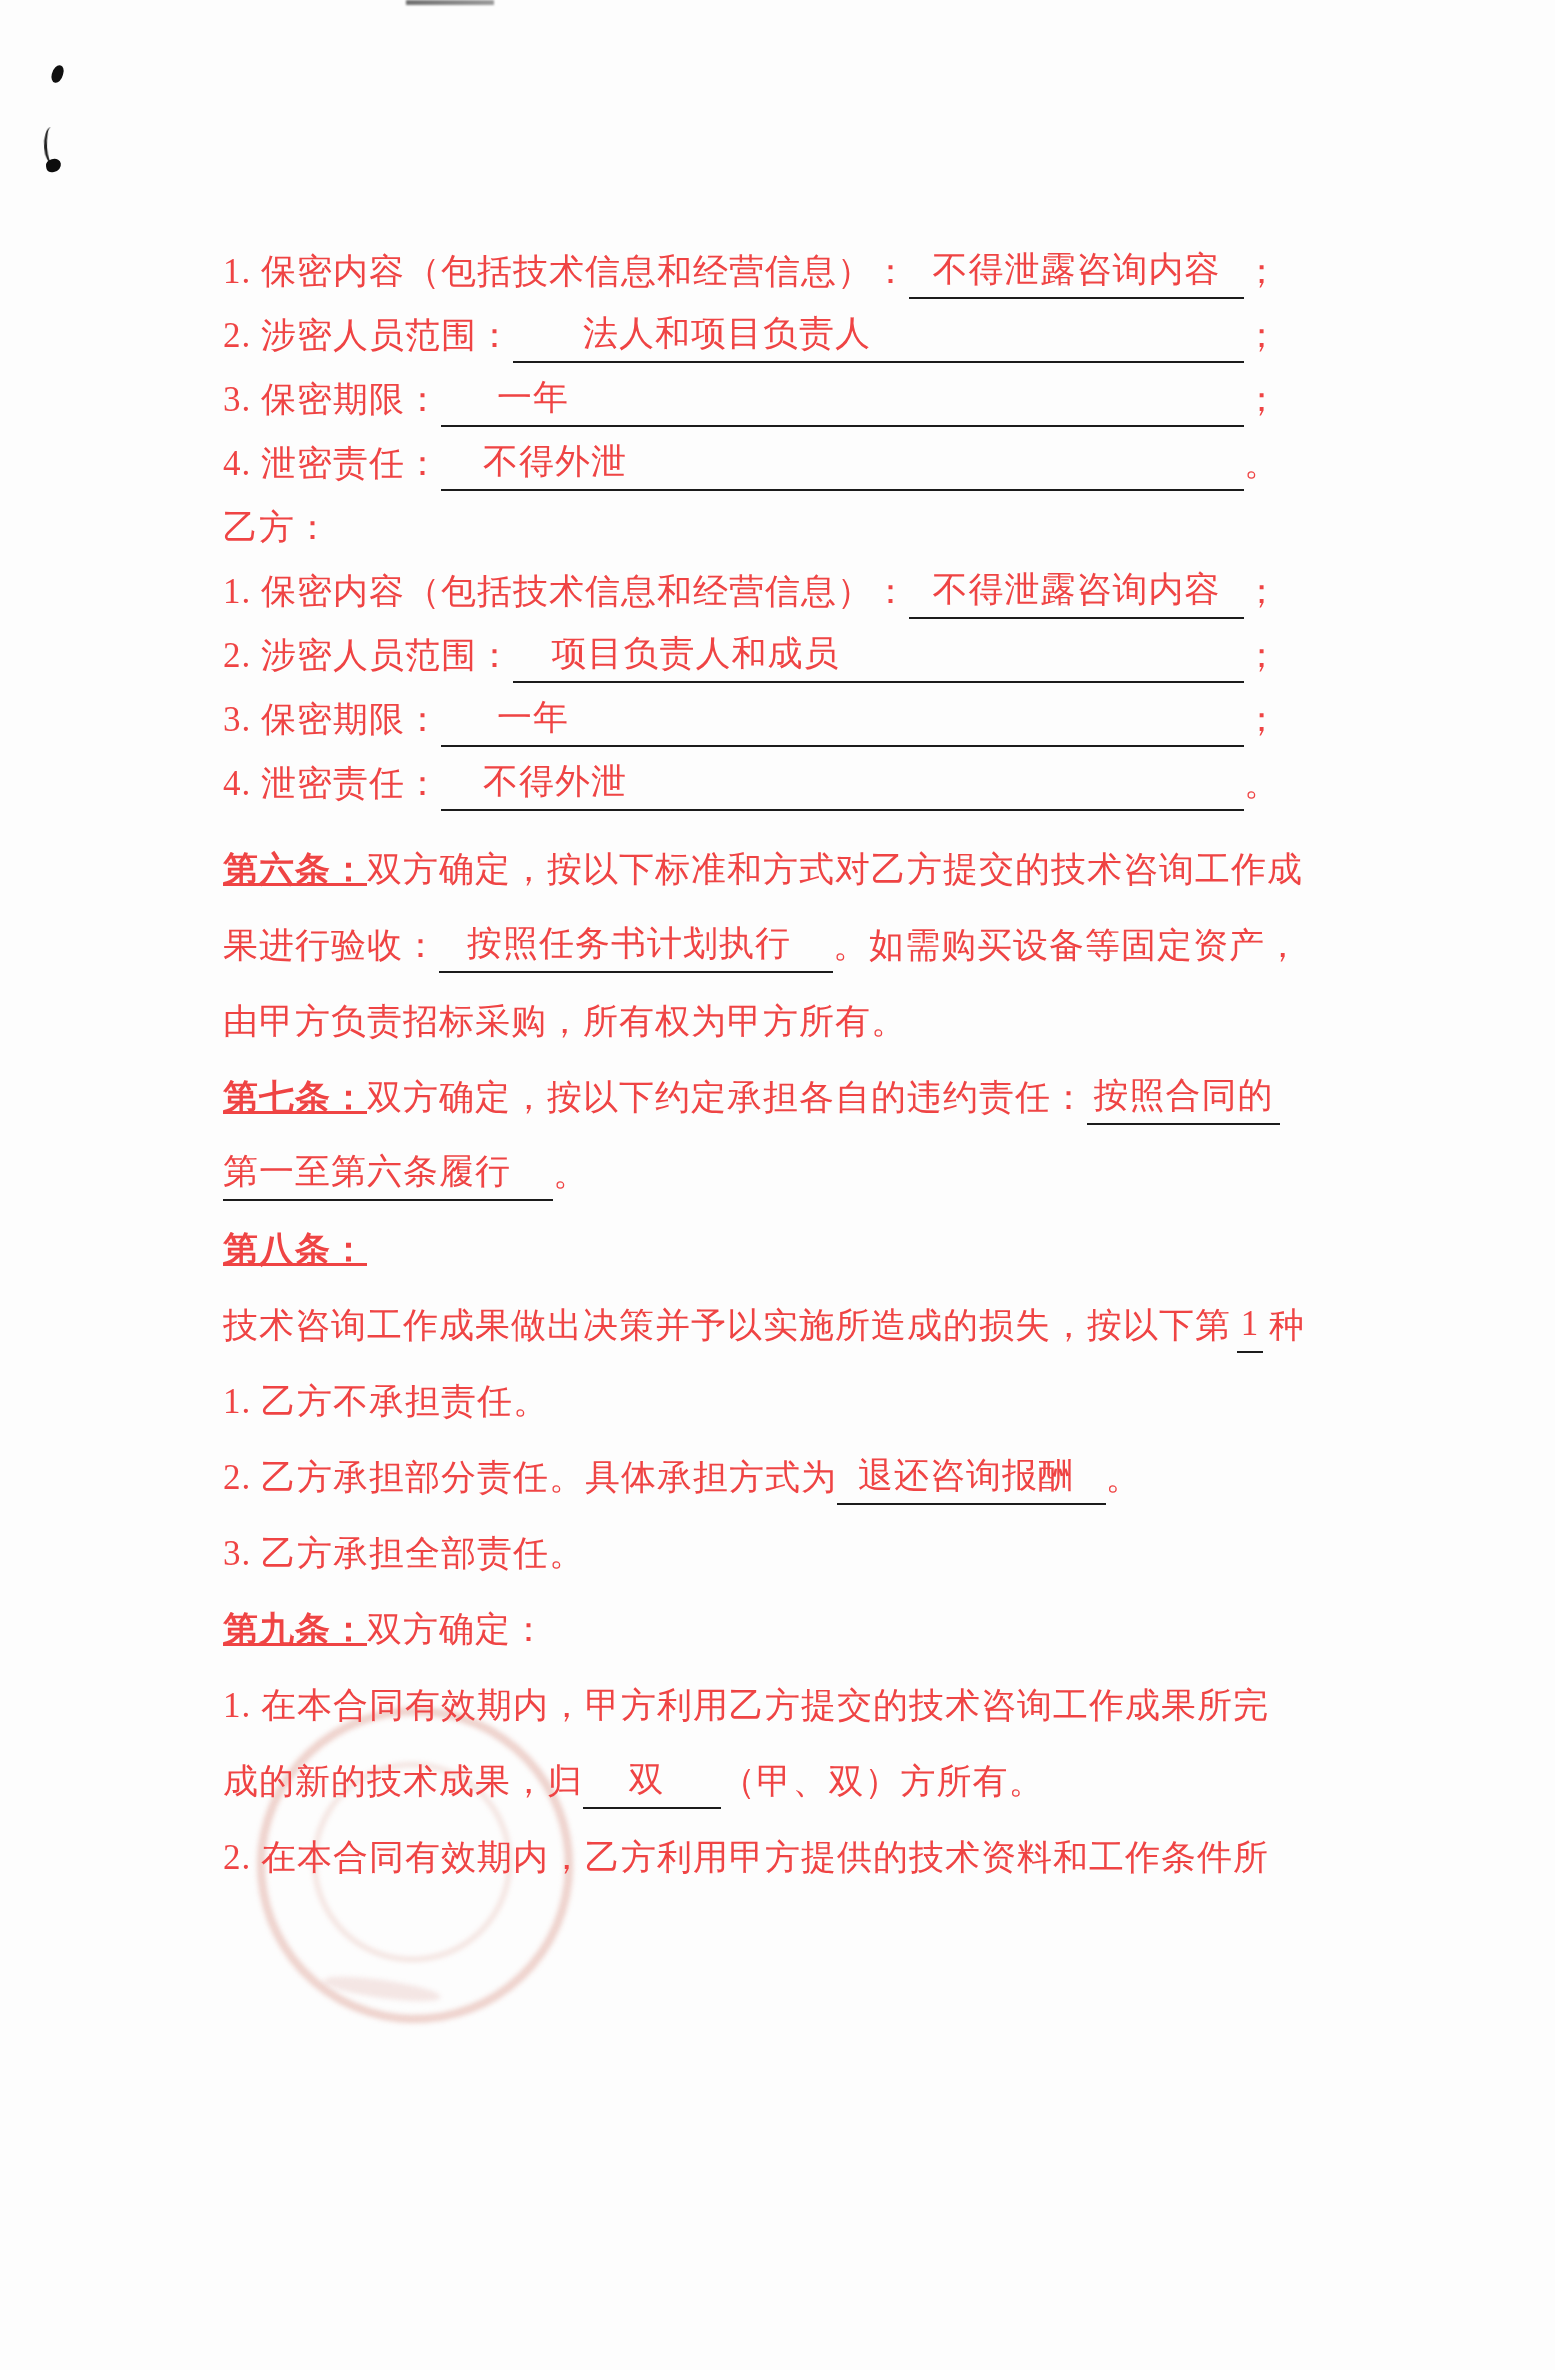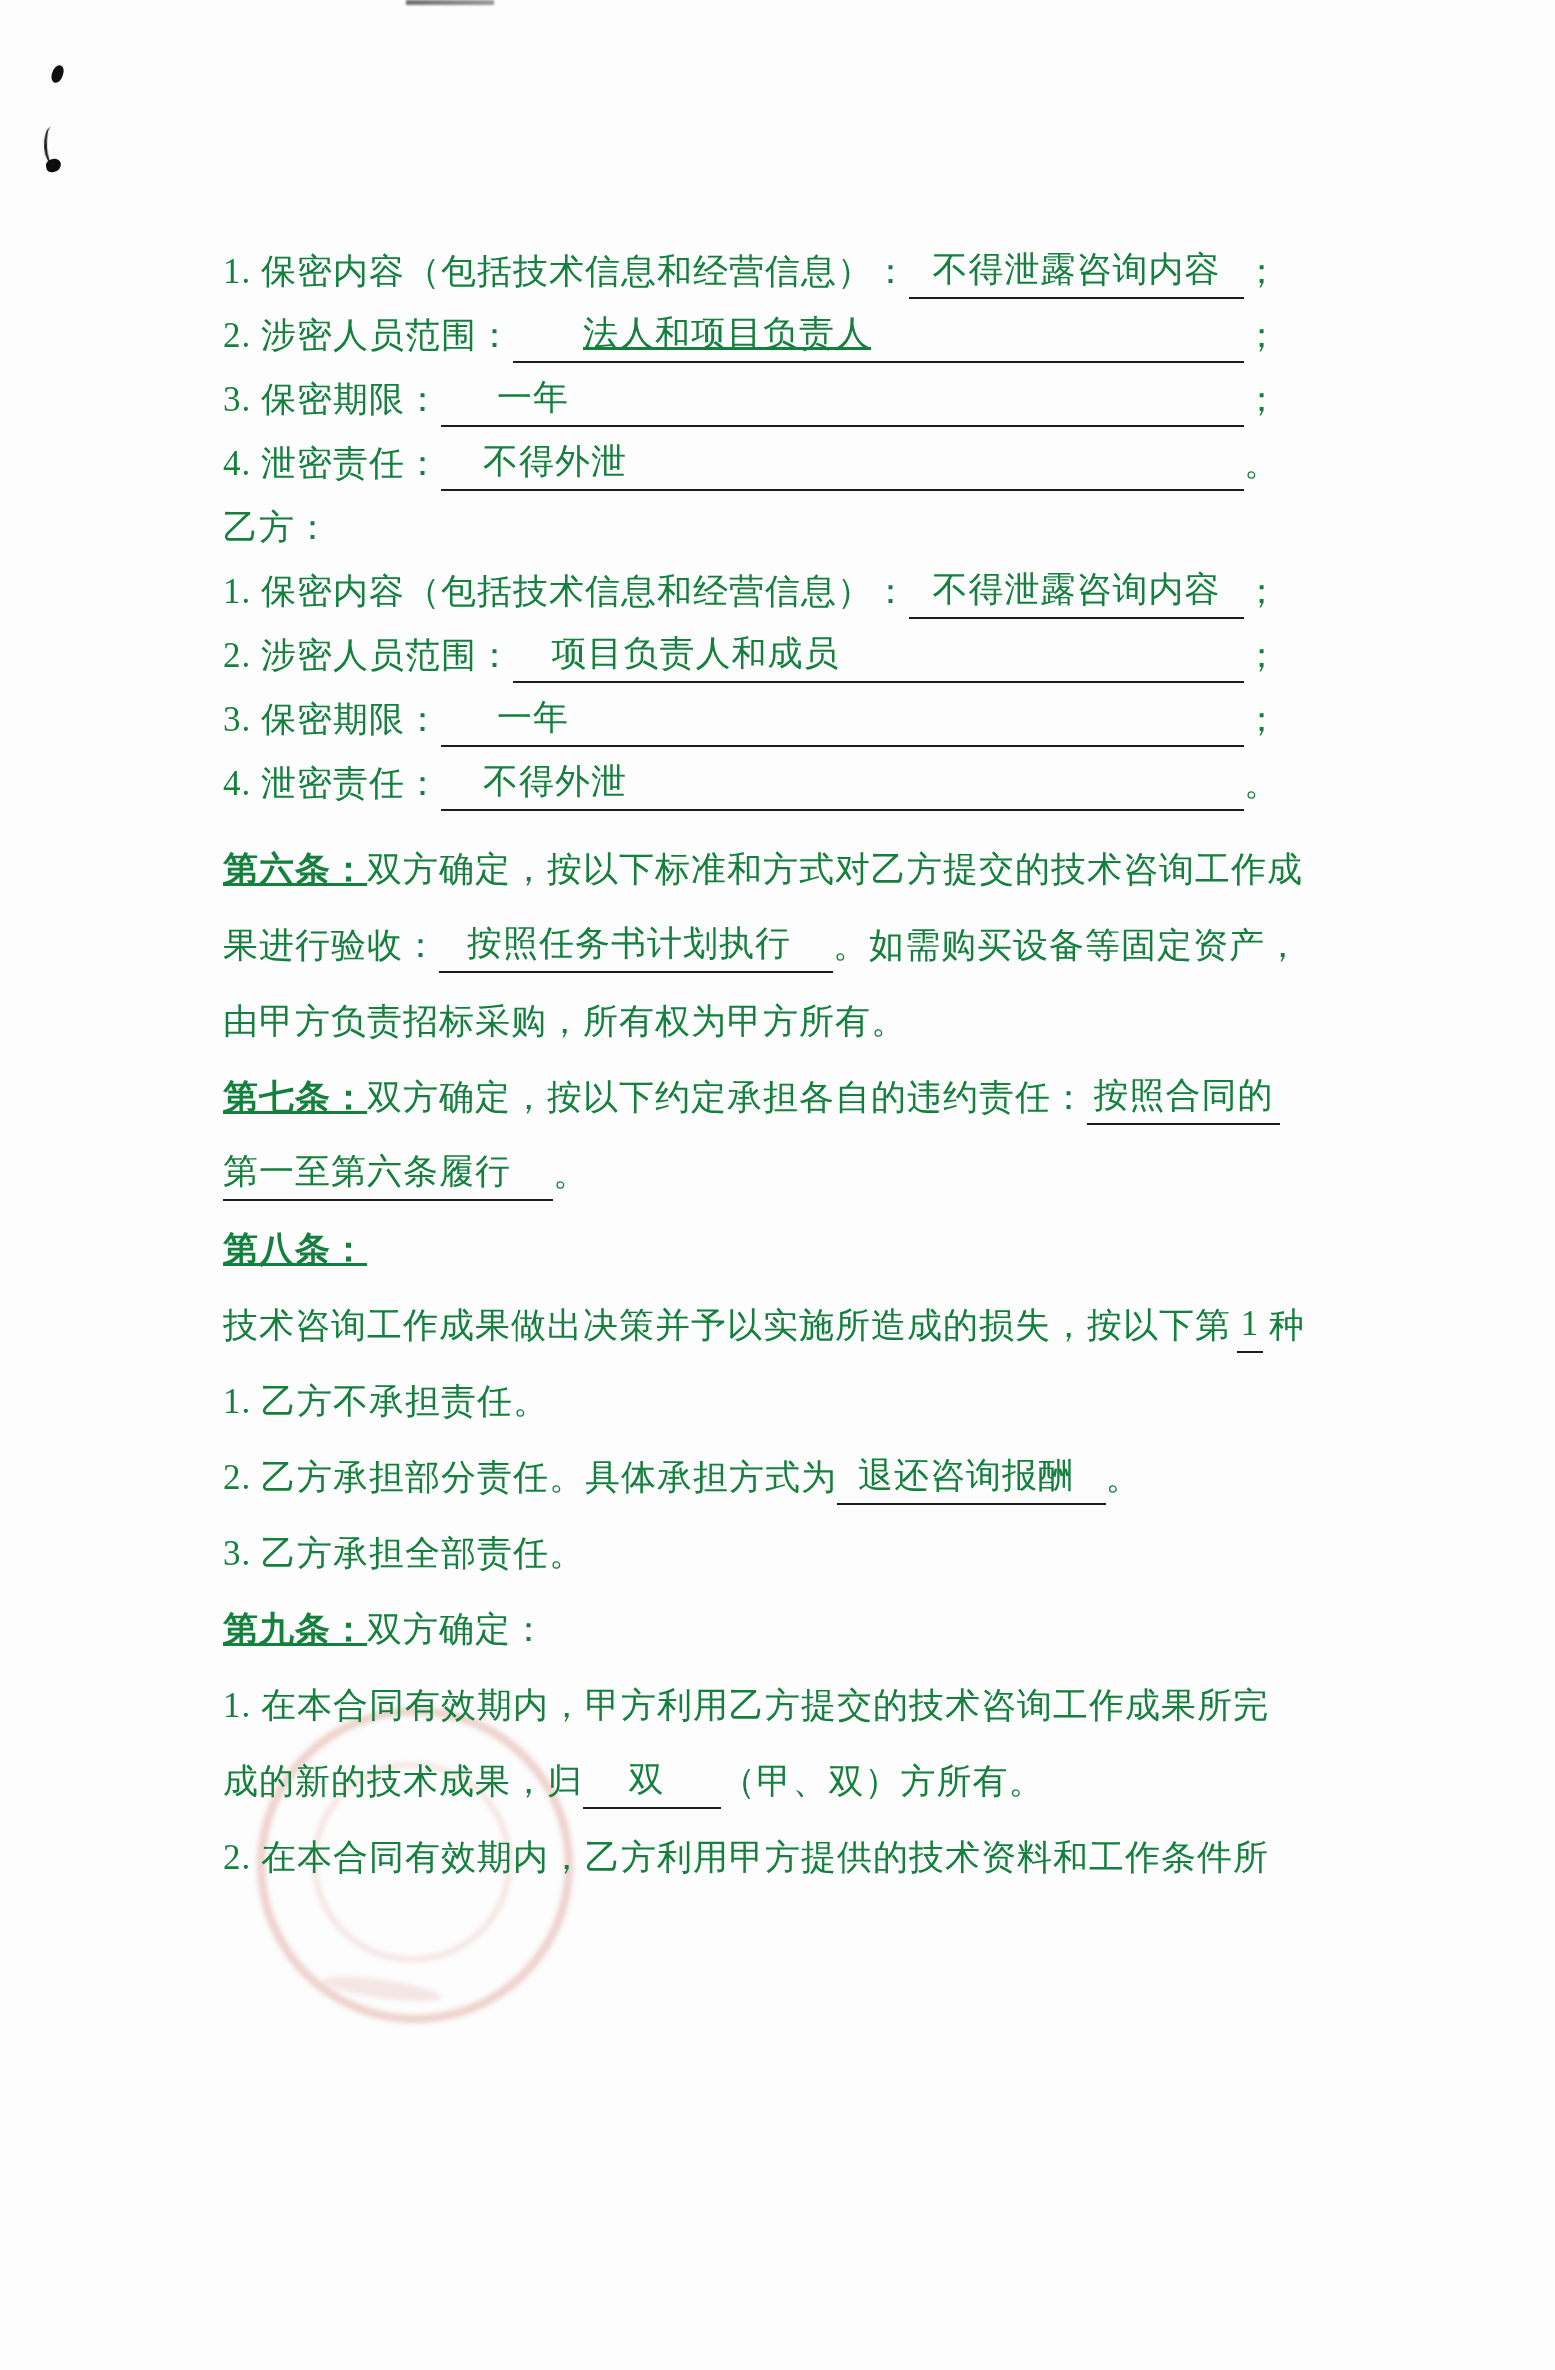--- a/index.html
+++ b/index.html
@@ -4,21 +4,21 @@
 <style>
   html, body { margin:0; padding:0; }
   body {
     width:1555px; height:2370px;
     background:#ffffff;
     font-family:"Liberation Serif","DejaVu Serif",serif;
   }
   .page {
     position:relative; width:1555px; height:2370px;
     background:#fdfdfd; overflow:hidden;
-    color:#15803d;
+    color:#ef4444;
   }
   .content {
     position:absolute; left:223px; top:235px; width:1057px;
     font-size:35px;
   }
   .line {
     display:flex; align-items:flex-end; white-space:nowrap;
   }
   .line.a { height:64px; }
   .line.b { height:76px; }
@@ -104,21 +104,21 @@
   <div class="stamp-smudge"></div>
 
   <div class="content">
       <div class="line a">
         <span class="seg">1. 保密内容（包括技术信息和经营信息）：</span>
         <span class="seg blank flex">不得泄露咨询内容</span>
         <span class="seg">；</span>
       </div>
       <div class="line a">
         <span class="seg">2. 涉密人员范围：</span>
-        <span class="seg blank flex left" style="padding-left: 2em; padding-right: 0em; text-decoration: underline;">法人和项目负责人</span>
+        <span class="seg blank flex left" style="padding-left: 2em; padding-right: 0em;">法人和项目负责人</span>
         <span class="seg">；</span>
       </div>
       <div class="line a">
         <span class="seg">3. 保密期限：</span>
         <span class="seg blank flex left" style="padding-left: 1.6em; padding-right: 0em;">一年</span>
         <span class="seg">；</span>
       </div>
       <div class="line a">
         <span class="seg">4. 泄密责任：</span>
         <span class="seg blank flex left" style="padding-left: 1.2em; padding-right: 0em;">不得外泄</span>

